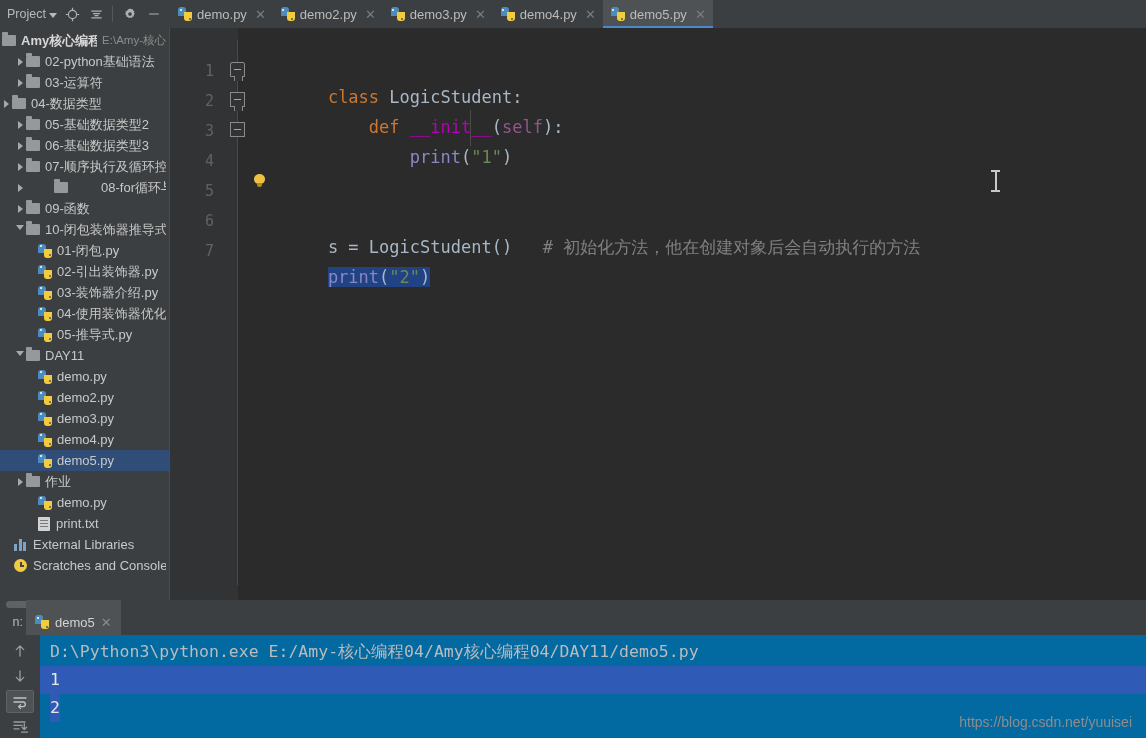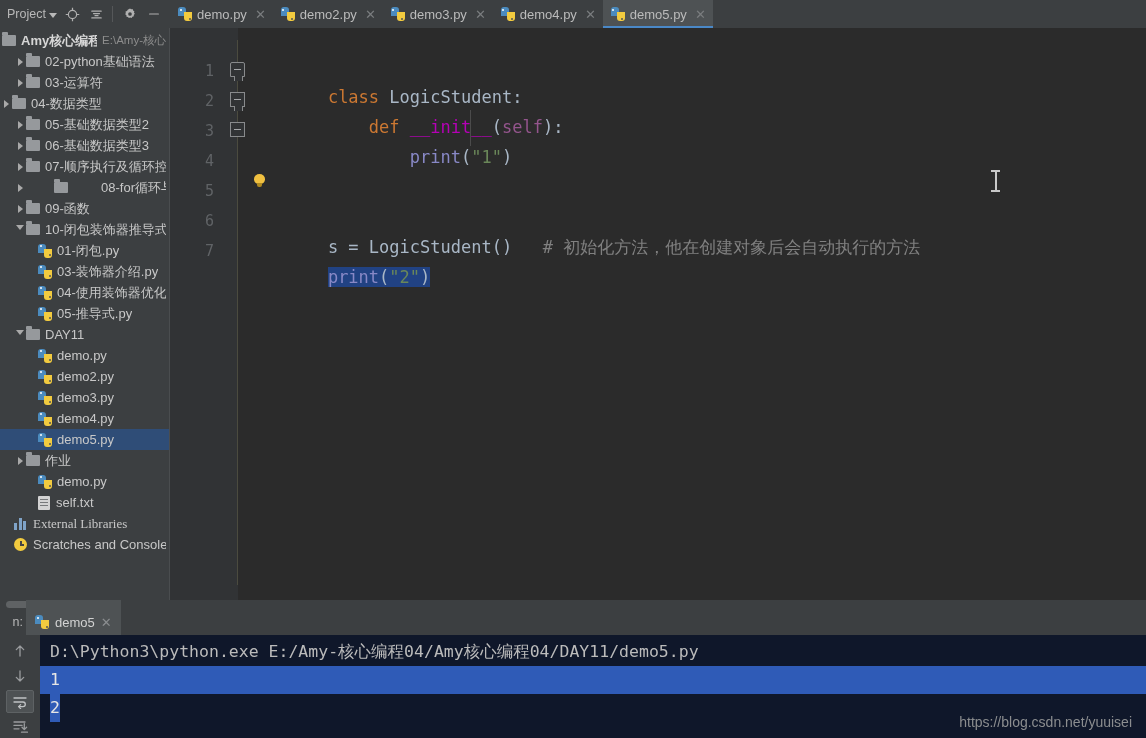--- a/index.html
+++ b/index.html
@@ -155,21 +155,21 @@
   }
   .run-tab::after{content:"";position:absolute;left:0;right:0;bottom:0;height:2px;background:#4a88c7;}
   .run-tab .x{color:#8a8d8f;font-size:13px;}
   .run-side{
     position:absolute;left:0;top:26px;width:40px;height:103px;background:#3c3f41;
     display:flex;flex-direction:column;align-items:center;padding-top:5px;gap:3px;box-sizing:border-box;
   }
   .sbtn{width:28px;height:24px;display:flex;align-items:center;justify-content:center;border-radius:2px;}
   .sbtn.on{background:#4e5254;border:1px solid #5e6264;box-sizing:border-box;}
   .console{
-    position:absolute;left:40px;top:26px;width:1106px;height:103px;background:#0f172a;
+    position:absolute;left:40px;top:26px;width:1106px;height:103px;background:#0369a1;
     font-family:"DejaVu Sans Mono","Liberation Mono",monospace;
     font-size:16.5px;color:#bbbbbb;padding-top:3px;box-sizing:border-box;overflow:hidden;
   }
   .conline{height:28px;line-height:28px;white-space:pre;padding-left:10px;}
   .conline .hl{background:#2f5bb7;color:#e6e6e6;display:inline-block;}
   .conline.full-hl{background:#2f5bb7;color:#e6e6e6;}
   .watermark{
     position:absolute;right:14px;bottom:8px;font-size:14px;color:#8b8d8f;
     font-family:"Liberation Sans","DejaVu Sans",sans-serif;
   }
@@ -345,20 +345,30 @@
           <span class="lbl">01-闭包.py</span>
         </div>
         <div class="row" style="padding-left: 26px;">
           <span class="arrow"></span>
           <span class="pyicon" style="margin-right: 5px;">
             <i class="b1"></i>
             <i class="b2"></i>
             <i class="d1"></i>
             <i class="d2"></i>
           </span>
+          <span class="lbl">02-引出装饰器.py</span>
+        </div>
+        <div class="row" style="padding-left: 26px;">
+          <span class="arrow"></span>
+          <span class="pyicon" style="margin-right: 5px;">
+            <i class="b1"></i>
+            <i class="b2"></i>
+            <i class="d1"></i>
+            <i class="d2"></i>
+          </span>
           <span class="lbl">03-装饰器介绍.py</span>
         </div>
         <div class="row" style="padding-left: 26px;">
           <span class="arrow"></span>
           <span class="pyicon" style="margin-right: 5px;">
             <i class="b1"></i>
             <i class="b2"></i>
             <i class="d1"></i>
             <i class="d2"></i>
           </span>
@@ -444,23 +454,23 @@
             <i class="b1"></i>
             <i class="b2"></i>
             <i class="d1"></i>
             <i class="d2"></i>
           </span>
           <span class="lbl">demo.py</span>
         </div>
         <div class="row" style="padding-left: 26px;">
           <span class="arrow"></span>
           <span class="txticon"></span>
-          <span class="lbl">self.txt</span>
-        </div>
-        <div class="row" style="padding-left: 2px; font-family: Liberation Serif, serif;">
+          <span class="lbl">print.txt</span>
+        </div>
+        <div class="row" style="padding-left: 2px;">
           <span class="arrow"></span>
           <span class="libicon">
             <i style="left:0;height:7px;"></i>
             <i style="left:4.5px;height:12px;"></i>
             <i style="left:9px;height:9px;"></i>
           </span>
           <span class="lbl">External Libraries</span>
         </div>
         <div class="row" style="padding-left: 2px;">
           <span class="arrow"></span>

